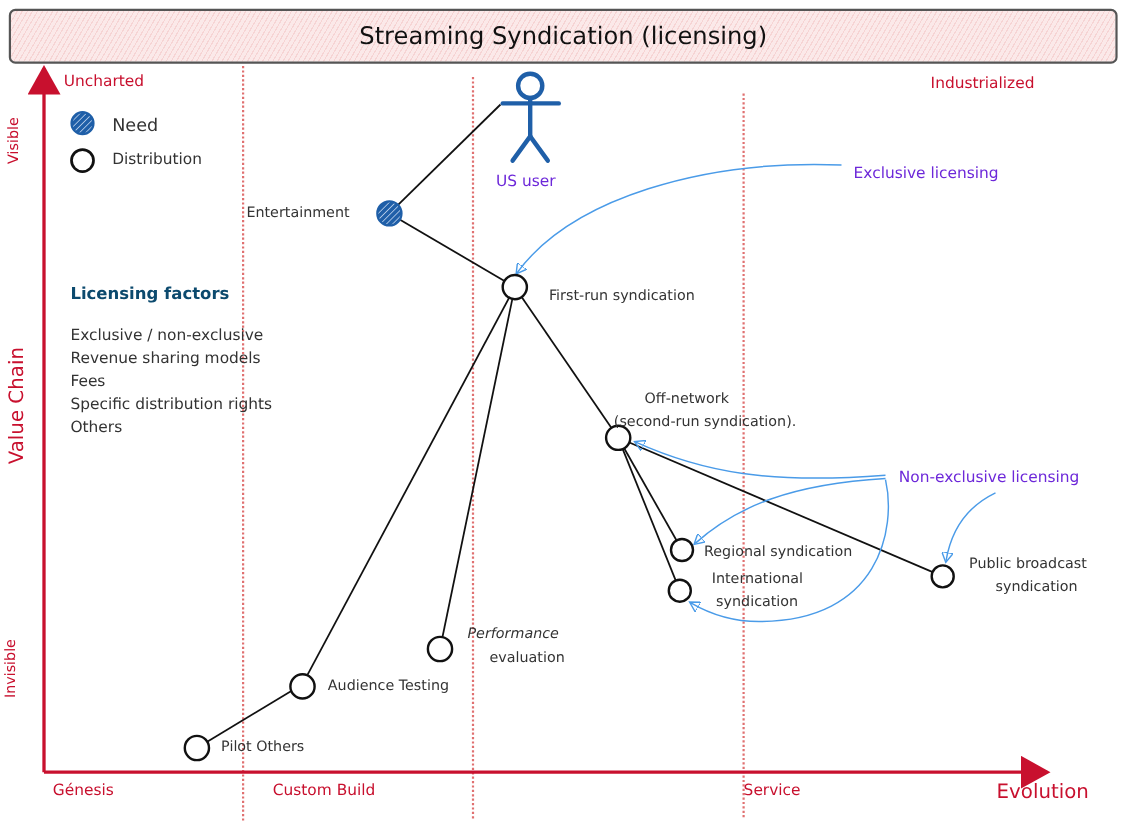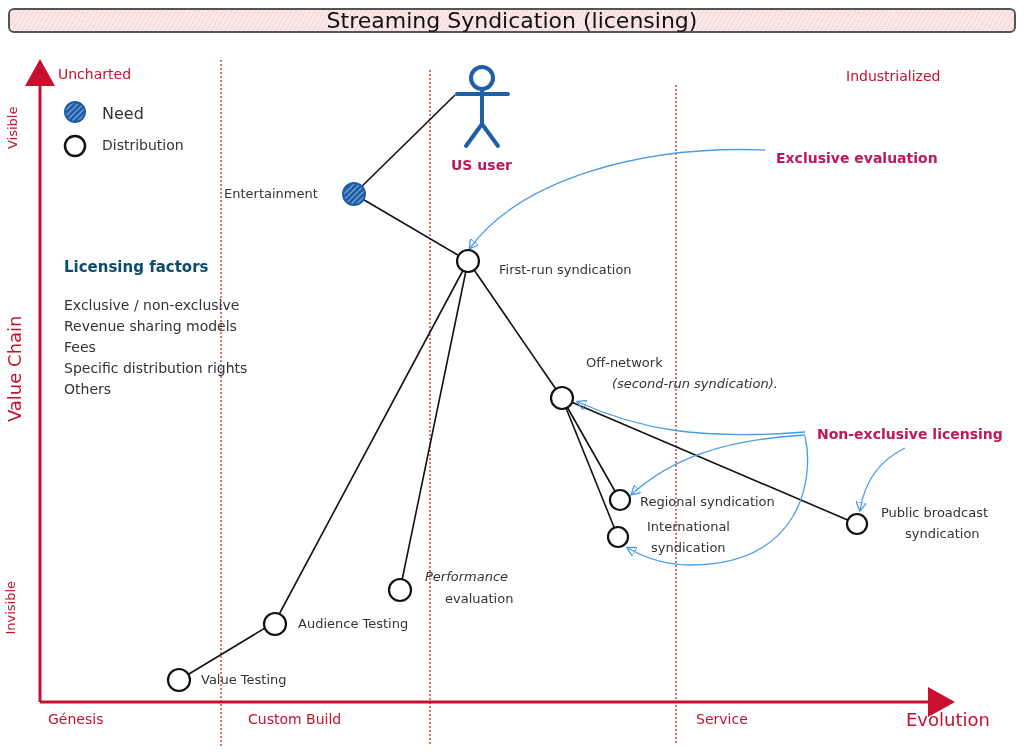--- a/index.html
+++ b/index.html
@@ -1,26 +1,26 @@
 <!DOCTYPE html>
 <html><head>
 <meta charset="utf-8">
 <style>
   html, body { margin: 0; padding: 0; background: #ffffff; }
   body { width: 1024px; height: 752px; position: relative; overflow: hidden;
          font-family: "DejaVu Sans", sans-serif; color: #222; }
   #map { position: absolute; left: 0; top: 0; }
-  .title-bar { position: absolute; left: 8px; top: 8px; width: 1008px; height: 25px;
+  .title-bar { position: absolute; left: 8px; top: 8px; width: 1008px; height: 50px;
     border: 2px solid #555; border-radius: 6px; box-sizing: border-box;
     background: repeating-linear-gradient(-60deg, #fbe9e9 0px, #fbe9e9 3px, #f6d4d4 3px, #f6d4d4 4px);
     display: flex; align-items: center; justify-content: center; }
   .title-bar span { font-family: "DejaVu Sans", sans-serif; font-size: 22px; color: #111; }
   .lbl { position: absolute; font-size: 13px; color: #333; white-space: nowrap; line-height: 1.2; }
   .red { color: #c8102e; }
-  .bold { color: #be185d; font-weight: bold; }
+  .bold { color: #6d28d9; font-weight: normal; }
   .factors { position: absolute; left: 64px; top: 258px; }
   .factors .head { font-size: 15px; color: #0c4a6e; font-weight: bold; margin-bottom: 19px; }
   .factors .item { font-size: 14px; color: #333; line-height: 21px; }
 </style>
 </head>
 <body>
 
 <svg id="map" width="1024" height="752">
   <defs>
     <pattern id="hatch" width="4" height="4" patternUnits="userSpaceOnUse" patternTransform="rotate(45)">
@@ -93,44 +93,44 @@
 </div>
 
 <div class="lbl red" style="left:58px;top:66px;font-size:14px;">Uncharted</div>
 <div class="lbl red" style="left:846px;top:68px;font-size:14px;">Industrialized</div>
 <div class="lbl red" style="left:-8px;top:120px;font-size:13px;transform:rotate(-90deg);">Visible</div>
 <div class="lbl red" style="left:-38px;top:358px;font-size:18px;transform:rotate(-90deg);">Value Chain</div>
 <div class="lbl red" style="left:-16px;top:600px;font-size:13px;transform:rotate(-90deg);">Invisible</div>
 <div class="lbl red" style="left:48px;top:711px;font-size:14px;">Génesis</div>
 <div class="lbl red" style="left:248px;top:711px;font-size:14px;">Custom Build</div>
 <div class="lbl red" style="left:455px;top:711px;font-size:19px;margin-top:48px;">Product</div>
-<div class="lbl red" style="left:696px;top:711px;font-size:14px;">Service</div>
+<div class="lbl red" style="left:676px;top:711px;font-size:14px;">Service</div>
 <div class="lbl red" style="left:906px;top:709px;font-size:18px;">Evolution</div>
 
 <div class="lbl" style="left:102px;top:104px;font-size:16px;">Need</div>
 <div class="lbl" style="left:102px;top:137px;font-size:14px;">Distribution</div>
 
 <div class="factors">
   <div class="head">Licensing factors</div>
   <div class="item">Exclusive / non-exclusive</div>
   <div class="item">Revenue sharing models</div>
   <div class="item">Fees</div>
   <div class="item">Specific distribution rights</div>
   <div class="item">Others</div>
 </div>
 
 <div class="lbl bold" style="left:451px;top:157px;font-size:14px;">US user</div>
 <div class="lbl" style="left:224px;top:186px;">Entertainment</div>
 <div class="lbl" style="left:499px;top:262px;">First-run syndication</div>
 <div class="lbl" style="left:586px;top:355px;">Off-network</div>
-<div class="lbl" style="left:612px;top:376px;font-style:italic;">(second-run syndication).</div>
+<div class="lbl" style="left:558px;top:376px;">(second-run syndication).</div>
 <div class="lbl" style="left:640px;top:494px;">Regional syndication</div>
 <div class="lbl" style="left:647px;top:519px;">International</div>
 <div class="lbl" style="left:651px;top:540px;">syndication</div>
 <div class="lbl" style="left:881px;top:505px;">Public broadcast</div>
 <div class="lbl" style="left:905px;top:526px;">syndication</div>
 <div class="lbl" style="left:425px;top:569px;font-style:italic;">Performance</div>
 <div class="lbl" style="left:445px;top:591px;">evaluation</div>
 <div class="lbl" style="left:298px;top:616px;">Audience Testing</div>
-<div class="lbl" style="left:201px;top:672px;">Value Testing</div>
+<div class="lbl" style="left:201px;top:672px;">Pilot Others</div>
 
-<div class="lbl bold" style="left:776px;top:150px;font-size:14px;">Exclusive evaluation</div>
+<div class="lbl bold" style="left:776px;top:150px;font-size:14px;">Exclusive licensing</div>
 <div class="lbl bold" style="left:817px;top:426px;font-size:14px;">Non-exclusive licensing</div>
 
 </body></html>

